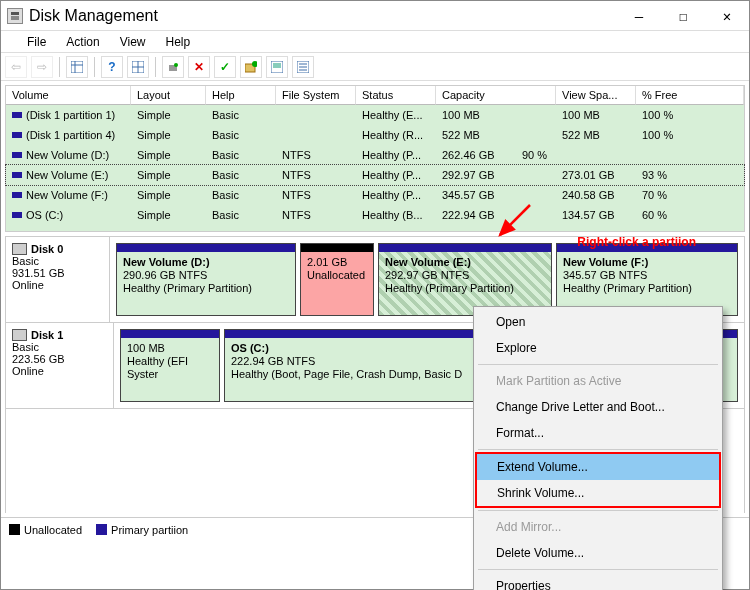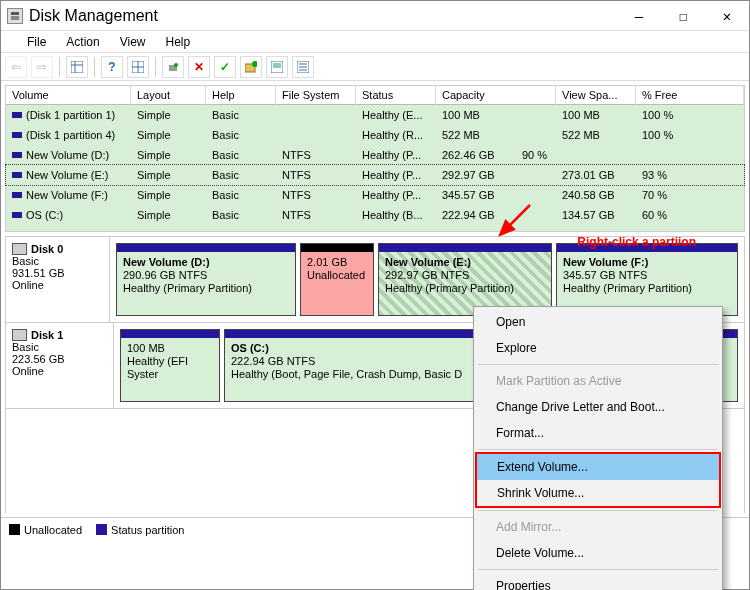--- a/index.html
+++ b/index.html
@@ -454,21 +454,21 @@
           </div>
         </div>
       </div>
     </div>
 
     <div style="height:104px"></div>
   </div>
 
   <div class="legend">
     <div><span class="swatch sw-un"></span><span>Unallocated</span></div>
-    <div><span class="swatch sw-pr"></span><span>Status partition</span></div>
+    <div><span class="swatch sw-pr"></span><span>Primary partiion</span></div>
   </div>
 
   <div class="ctxmenu">
     <div class="ctxitem">Open</div>
     <div class="ctxitem">Explore</div>
     <div class="ctxsep"></div>
     <div class="ctxitem disabled">Mark Partition as Active</div>
     <div class="ctxitem">Change Drive Letter and Boot...</div>
     <div class="ctxitem">Format...</div>
     <div class="ctxsep"></div>

